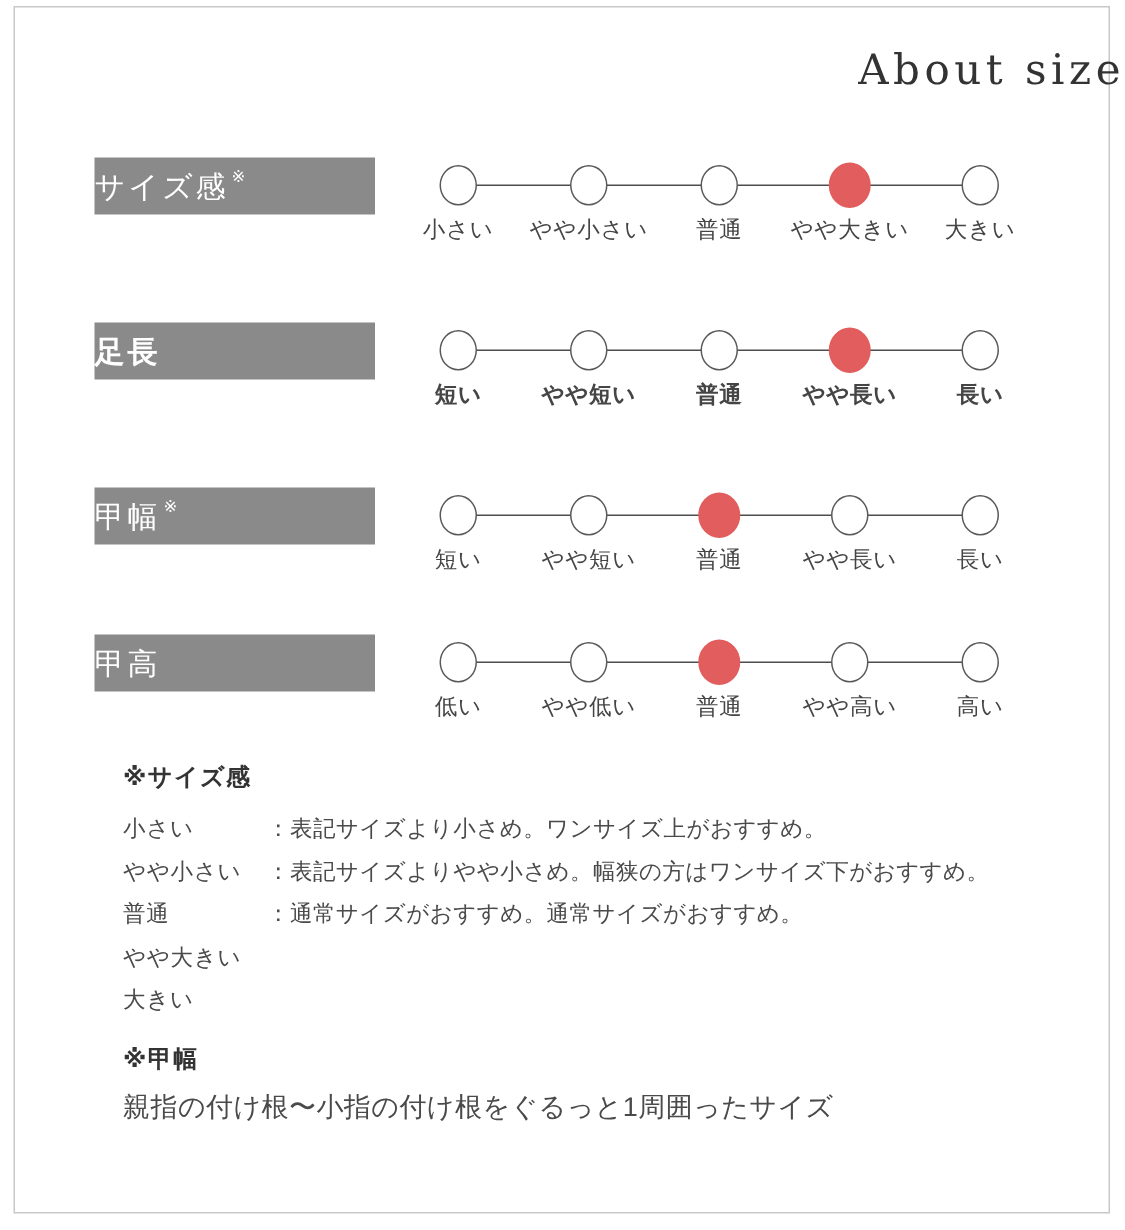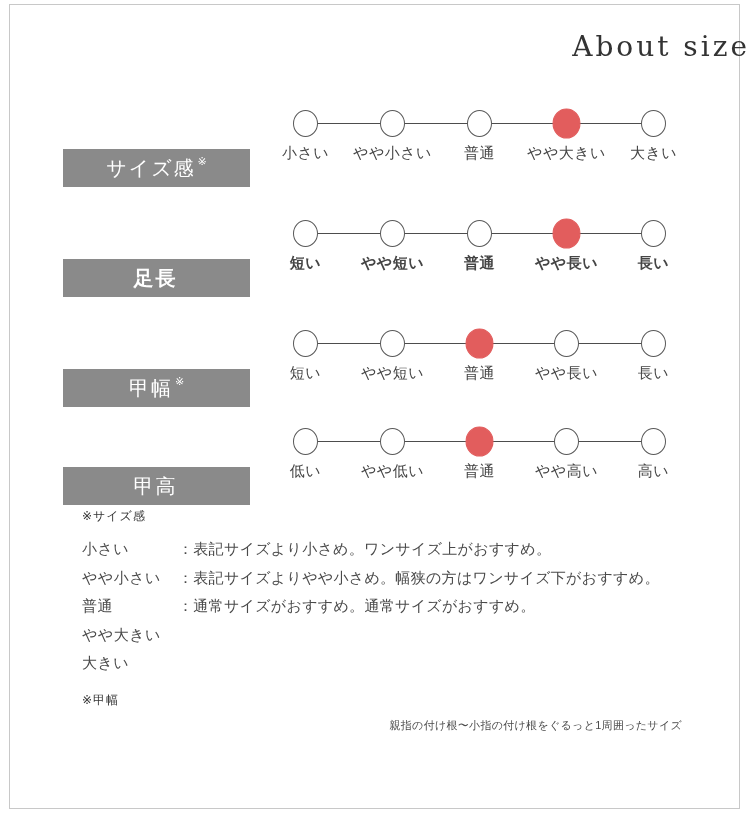--- a/index.html
+++ b/index.html
@@ -40,24 +40,22 @@
   .size-row.r2 { top: 323px; }
   .size-row.r3 { top: 421px; }
   .row-label-box {
     position: absolute;
     left: 0; top: 2px;
     width: 187px; height: 38px;
     background: #8a8a8a;
     color: #ffffff;
     display: flex;
     align-items: center;
-    justify-content: center;
     font-size: 20px;
     letter-spacing: 2px;
-    margin-top: 44px;
   }
   .row-label-box sup {
     font-size: 11px;
     letter-spacing: 0;
     position: relative;
     top: -7px;
     margin-left: 2px;
   }
   .scale {
     position: absolute;
@@ -101,45 +99,44 @@
     color: #454545;
     white-space: nowrap;
     letter-spacing: 0.5px;
   }
   .notes {
     position: absolute;
     left: 82px; top: 508px;
     width: 600px;
   }
   .note-heading {
-    font-size: 12px;
-    font-weight: normal;
+    font-size: 16px;
+    font-weight: bold;
     color: #333333;
     letter-spacing: 1px;
   }
   .note-heading.second { margin-top: 14px; }
   .def-list { margin-top: 10px; margin-bottom: 2px; }
   .def-row {
     display: flex;
     line-height: 28.5px;
     font-size: 15px;
     color: #4a4a4a;
   }
   .def-term {
     width: 96px;
     flex: 0 0 96px;
     letter-spacing: 0.5px;
   }
   .def-desc { flex: 1; letter-spacing: 0.3px; }
   .note-text {
     margin-top: 9px;
-    font-size: 11px;
+    font-size: 18px;
     color: #4a4a4a;
     letter-spacing: 0.3px;
-    text-align: right;
   }
 </style>
 </head>
 <body>
 
 <div class="frame"></div>
 
 <h1 class="page-title">About size</h1>
 
 <div class="size-row r0">

